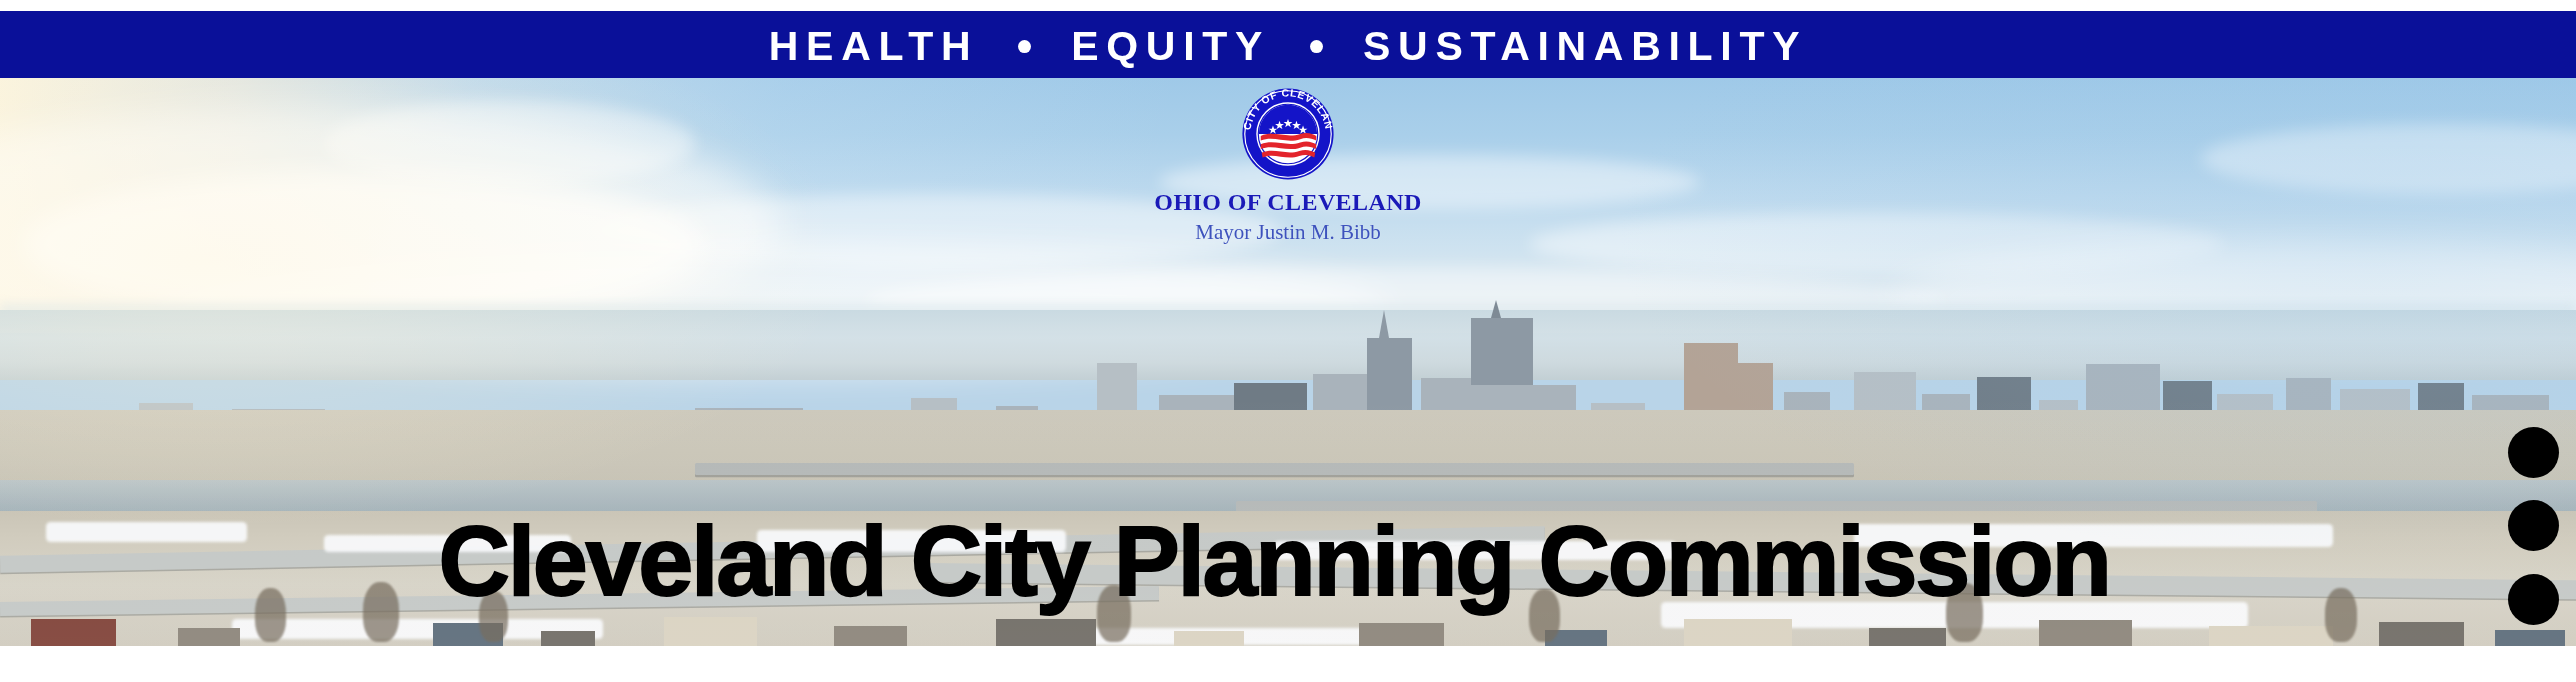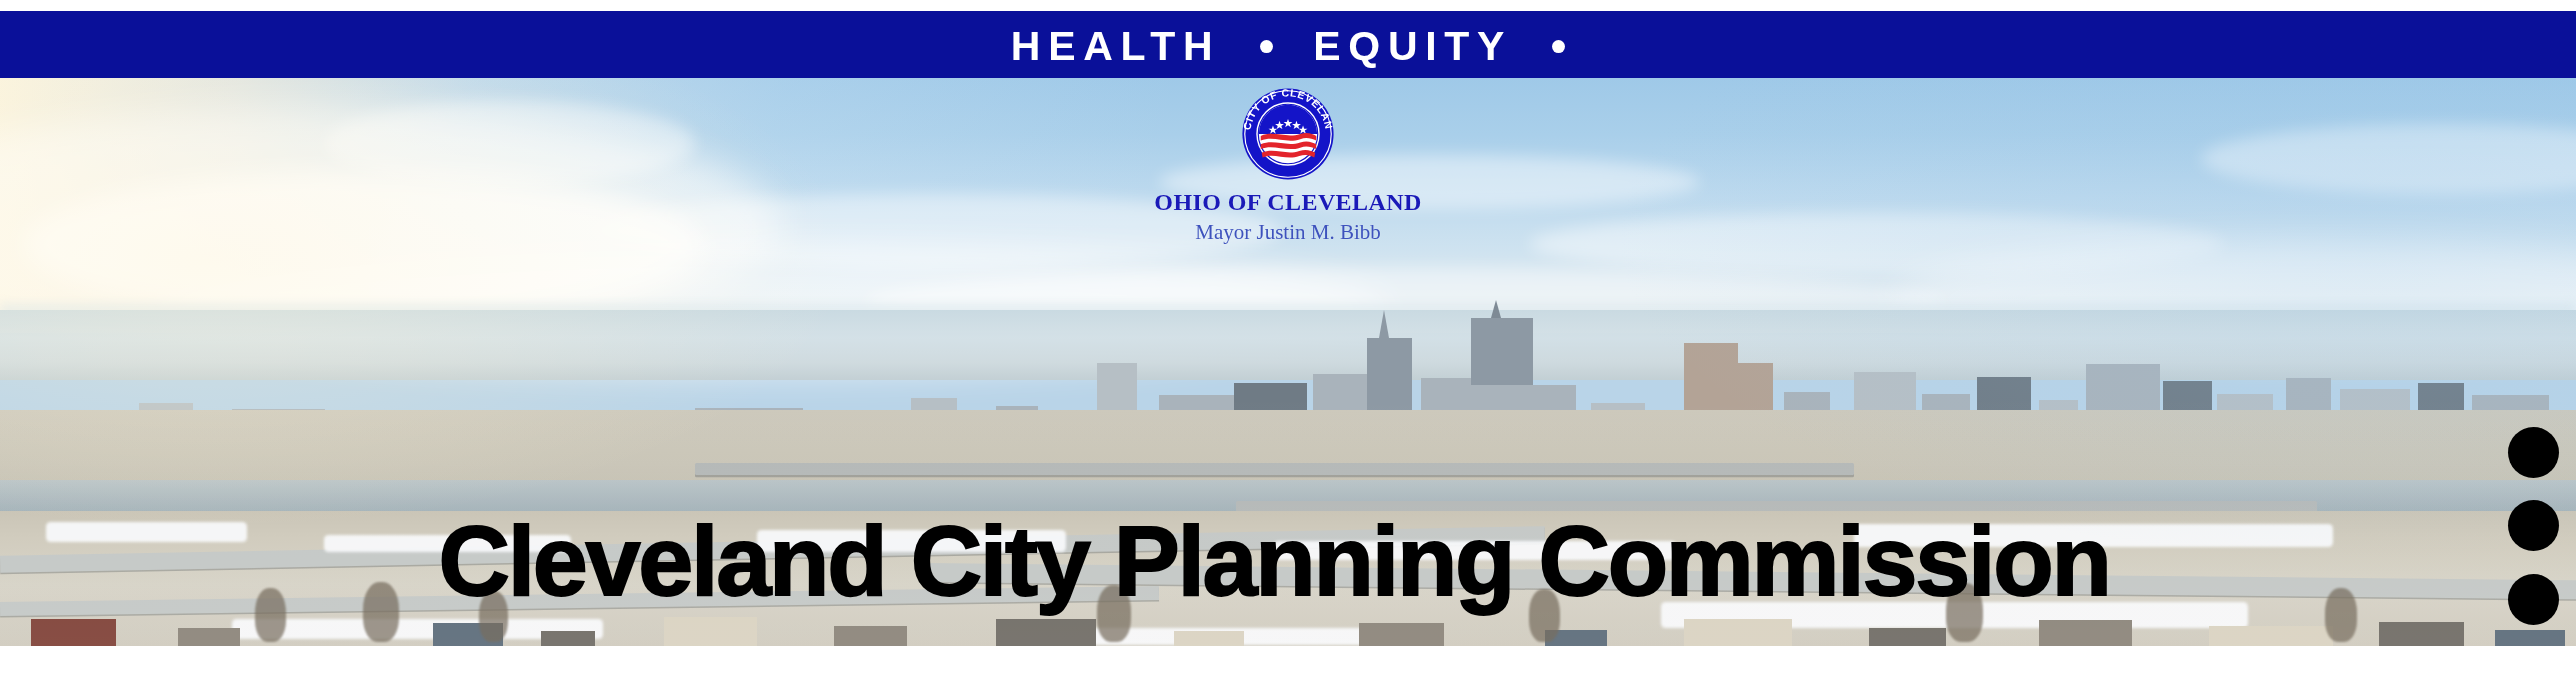--- a/index.html
+++ b/index.html
@@ -209,20 +209,21 @@
 <body>
 
 <div id="page">
 
   <div id="banner">
     <div id="banner-inner">
       <span class="banner-word">HEALTH</span>
       <span class="banner-dot"></span>
       <span class="banner-word">EQUITY</span>
       <span class="banner-dot"></span>
+      <span class="banner-word">SUSTAINABILITY</span>
     </div>
   </div>
 
   <div id="hero">
 
     <div class="sky"></div>
 
     <div class="cloud soft" style="left:-185px; top:31px; width:966px; height:232px;"></div>
     <div class="cloud" style="left:23px;  top:93px; width:680px;  height:147px;"></div>
     <div class="cloud wisp" style="left:324px; top:23px;  width:371px;  height:85px;"></div>

